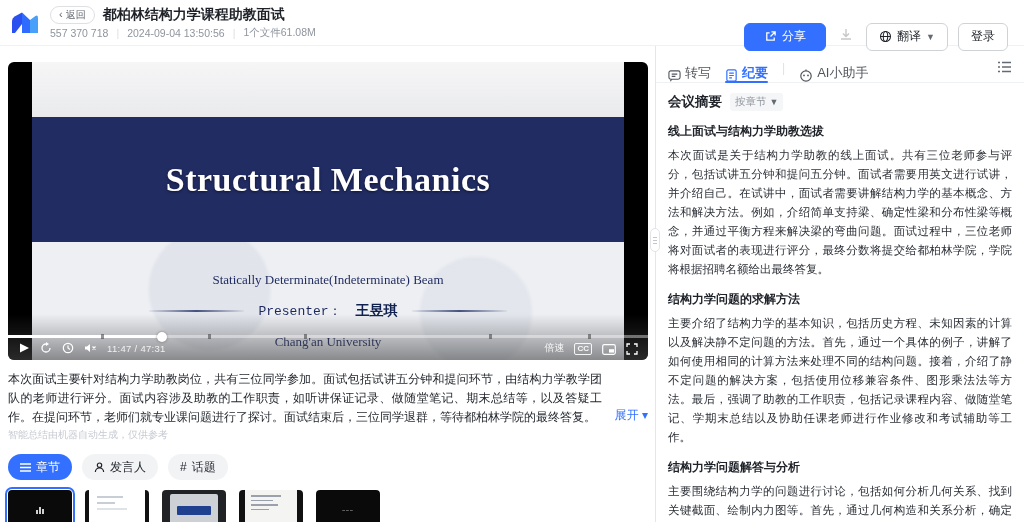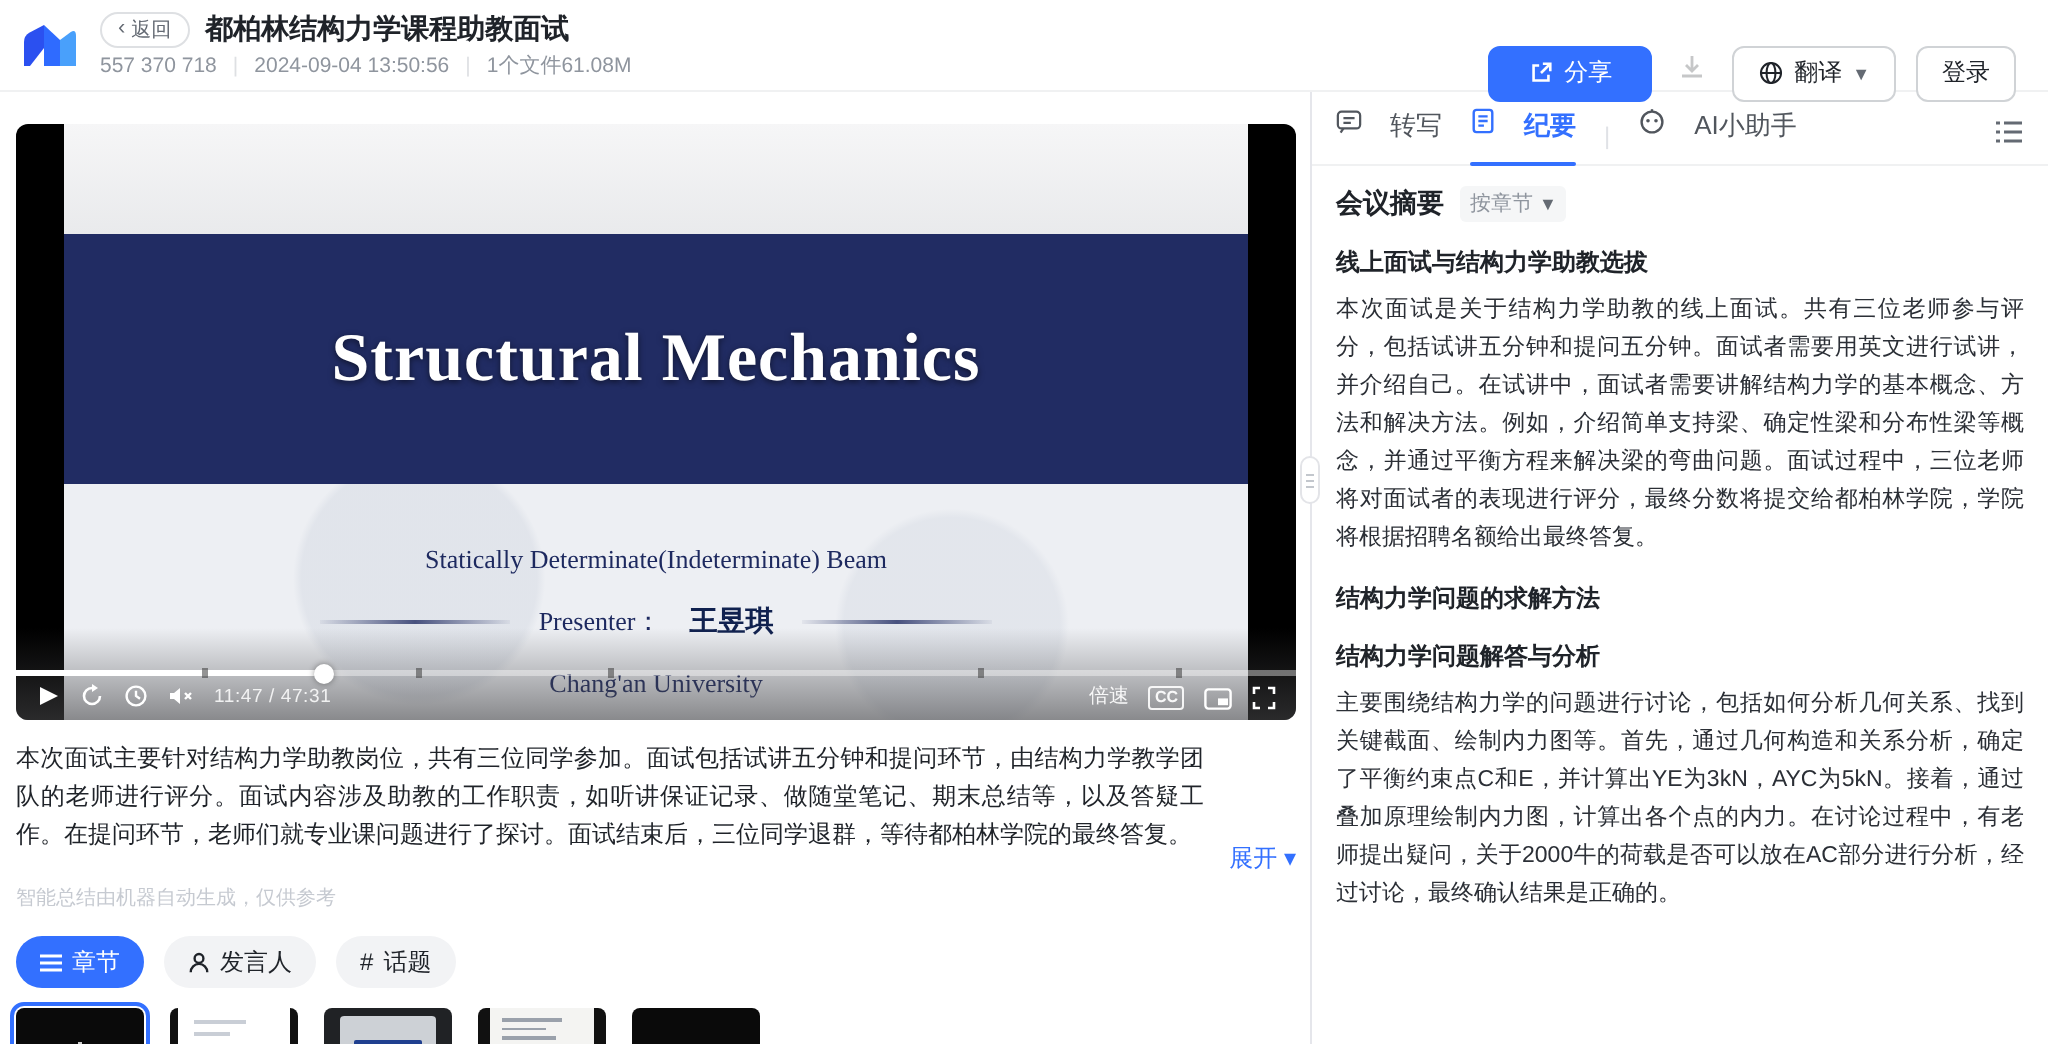--- a/index.html
+++ b/index.html
@@ -38,21 +38,21 @@
   .band-navy { height:125px; background:#212c63; display:flex; align-items:center; justify-content:center; }
   .slide-title { font-family:"Liberation Serif","DejaVu Serif",serif; font-weight:bold;
     font-size:34px; color:#fff; text-shadow:0 1px 3px rgba(0,0,0,.55); letter-spacing:.5px; }
   .band-bottom { flex:1; background:#edeff3; display:flex; flex-direction:column; align-items:center;
     padding-top:30px; gap:14px;
     background-image:radial-gradient(circle at 30% 40%, rgba(190,198,212,.25) 0 14%, transparent 15%),
                      radial-gradient(circle at 75% 60%, rgba(190,198,212,.22) 0 12%, transparent 13%); }
   .slide-sub { font-family:"Liberation Serif","DejaVu Serif",serif; font-size:13px; color:#1d295f; }
   .presenter-row { display:flex; align-items:center; gap:14px; }
   .p-line { width:95px; height:2px; background:linear-gradient(90deg, rgba(33,44,99,.05), rgba(33,44,99,.8), rgba(33,44,99,.05)); }
-  .presenter-label { font-family:Liberation Serif, serif; font-size:13px; color:#1d295f; }
+  .presenter-label { font-family:Liberation Mono, monospace; font-size:13px; color:#1d295f; }
   .presenter-name { font-size:14px; font-weight:bold; color:#10214f; }
   .slide-univ { font-family:"Liberation Serif","DejaVu Serif",serif; font-size:13px; color:#1d295f; }
 
   .v-overlay { position:absolute; left:0; right:0; bottom:0; height:46px;
     background:linear-gradient(transparent, rgba(70,70,72,.6)); }
   .progress { position:absolute; left:0; right:0; bottom:22px; height:3px; background:rgba(255,255,255,.4); }
   .progress .played { position:absolute; left:0; top:0; bottom:0; background:#fff; }
   .progress .mark { position:absolute; top:-1px; width:3px; height:5px; background:rgba(60,60,60,.55); }
   .progress .dot { position:absolute; top:50%; width:10px; height:10px; border-radius:50%; background:#fff;
     transform:translate(-50%,-50%); box-shadow:0 0 3px rgba(0,0,0,.4); }
@@ -62,21 +62,21 @@
   .v-time { font-size:9.5px; color:rgba(255,255,255,.85); letter-spacing:.3px; }
   .v-label { font-size:10px; }
   .cc-badge { font-size:8px; font-weight:bold; border:1px solid rgba(255,255,255,.9); border-radius:2px;
     padding:0 2px; line-height:10px; }
   .vc-ic { display:inline-flex; cursor:pointer; }
 
   
   .transcript { position:relative; margin-top:10px; width:640px; }
   .transcript p { font-size:12px; line-height:19px; color:#1f2329; text-align:justify; padding-right:46px; }
   .expand-link { position:absolute; right:0; bottom:18px; font-size:12px; color:#3370ff; cursor:pointer; }
-  .ai-note { margin-top:15px; font-size:10px; color:#c6cad1; }
+  .ai-note { margin-top:1px; font-size:10px; color:#c6cad1; }
 
   
   .filters { margin-top:12px; display:flex; gap:10px; }
   .f-pill { height:26px; display:inline-flex; align-items:center; gap:5px; padding:0 12px;
     border-radius:13px; background:#f2f3f5; font-size:12px; color:#1f2329; cursor:pointer; }
   .f-pill.active { background:#3370ff; color:#fff; }
 
   
   .thumbs { margin-top:10px; display:flex; gap:13px; }
   .thumb { position:relative; width:64px; height:40px; border-radius:4px; overflow:hidden; background:#000; cursor:pointer; }
@@ -96,21 +96,21 @@
   .t-text { color:#d9d9d9; font-size:5px; letter-spacing:1px; }
 
   
   .panel { position:absolute; left:655px; top:0; width:369px; bottom:0; border-left:1px solid #e5e6eb;
     padding:8px 12px 0 12px; }
   .handle { position:absolute; left:-6px; top:182px; width:10px; height:24px; border-radius:5px;
     background:#fff; border:1px solid #e3e4e8; display:flex; flex-direction:column; gap:2px;
     align-items:center; justify-content:center; cursor:col-resize; }
   .handle i { display:block; width:4px; height:1px; background:#c3c7cd; }
   .tabs-row { display:flex; align-items:center; gap:14px; height:28px; }
-  .ptab { display:inline-flex; align-items:flex-start; gap:14px; font-size:13px; color:#51565d; cursor:pointer;
+  .ptab { display:inline-flex; align-items:flex-end; gap:4px; font-size:13px; color:#51565d; cursor:pointer;
     height:28px; position:relative; }
   .ptab.active { color:#3370ff; font-weight:bold; }
   .ptab.active::after { content:""; position:absolute; left:0; right:0; bottom:-1px; height:2px; background:#3370ff; border-radius:1px; }
   .tab-sep { color:#e0e2e6; font-size:12px; }
   .outline-ic { margin-left:auto; cursor:pointer; }
   .tabs-divider { height:1px; background:#f0f1f2; margin:0 -12px; }
   .summary-head { display:flex; align-items:center; gap:8px; margin-top:10px; }
   .summary-title { font-size:13.5px; font-weight:bold; color:#1f2329; }
   .summary-filter { display:inline-flex; align-items:center; gap:3px; font-size:10.5px; color:#8f959e;
     background:#f5f6f7; border-radius:3px; padding:2px 5px; cursor:pointer;justify-content:space-between; }
@@ -358,20 +358,21 @@
       </span>
     </div>
 
     <div class="sections">
       <div class="section">
         <h3>线上面试与结构力学助教选拔</h3>
         <p>本次面试是关于结构力学助教的线上面试。共有三位老师参与评分，包括试讲五分钟和提问五分钟。面试者需要用英文进行试讲，并介绍自己。在试讲中，面试者需要讲解结构力学的基本概念、方法和解决方法。例如，介绍简单支持梁、确定性梁和分布性梁等概念，并通过平衡方程来解决梁的弯曲问题。面试过程中，三位老师将对面试者的表现进行评分，最终分数将提交给都柏林学院，学院将根据招聘名额给出最终答复。</p>
       </div>
       <div class="section">
         <h3>结构力学问题的求解方法</h3>
+        <p>主要介绍了结构力学的基本知识，包括历史方程、未知因素的计算以及解决静不定问题的方法。首先，通过一个具体的例子，讲解了如何使用相同的计算方法来处理不同的结构问题。接着，介绍了静不定问题的解决方案，包括使用位移兼容条件、图形乘法法等方法。最后，强调了助教的工作职责，包括记录课程内容、做随堂笔记、学期末总结以及协助任课老师进行作业修改和考试辅助等工作。</p>
       </div>
       <div class="section">
         <h3>结构力学问题解答与分析</h3>
         <p>主要围绕结构力学的问题进行讨论，包括如何分析几何关系、找到关键截面、绘制内力图等。首先，通过几何构造和关系分析，确定了平衡约束点C和E，并计算出YE为3kN，AYC为5kN。接着，通过叠加原理绘制内力图，计算出各个点的内力。在讨论过程中，有老师提出疑问，关于2000牛的荷载是否可以放在AC部分进行分析，经过讨论，最终确认结果是正确的。</p>
       </div>
 
     </div>
   </aside>
 </div>
 

